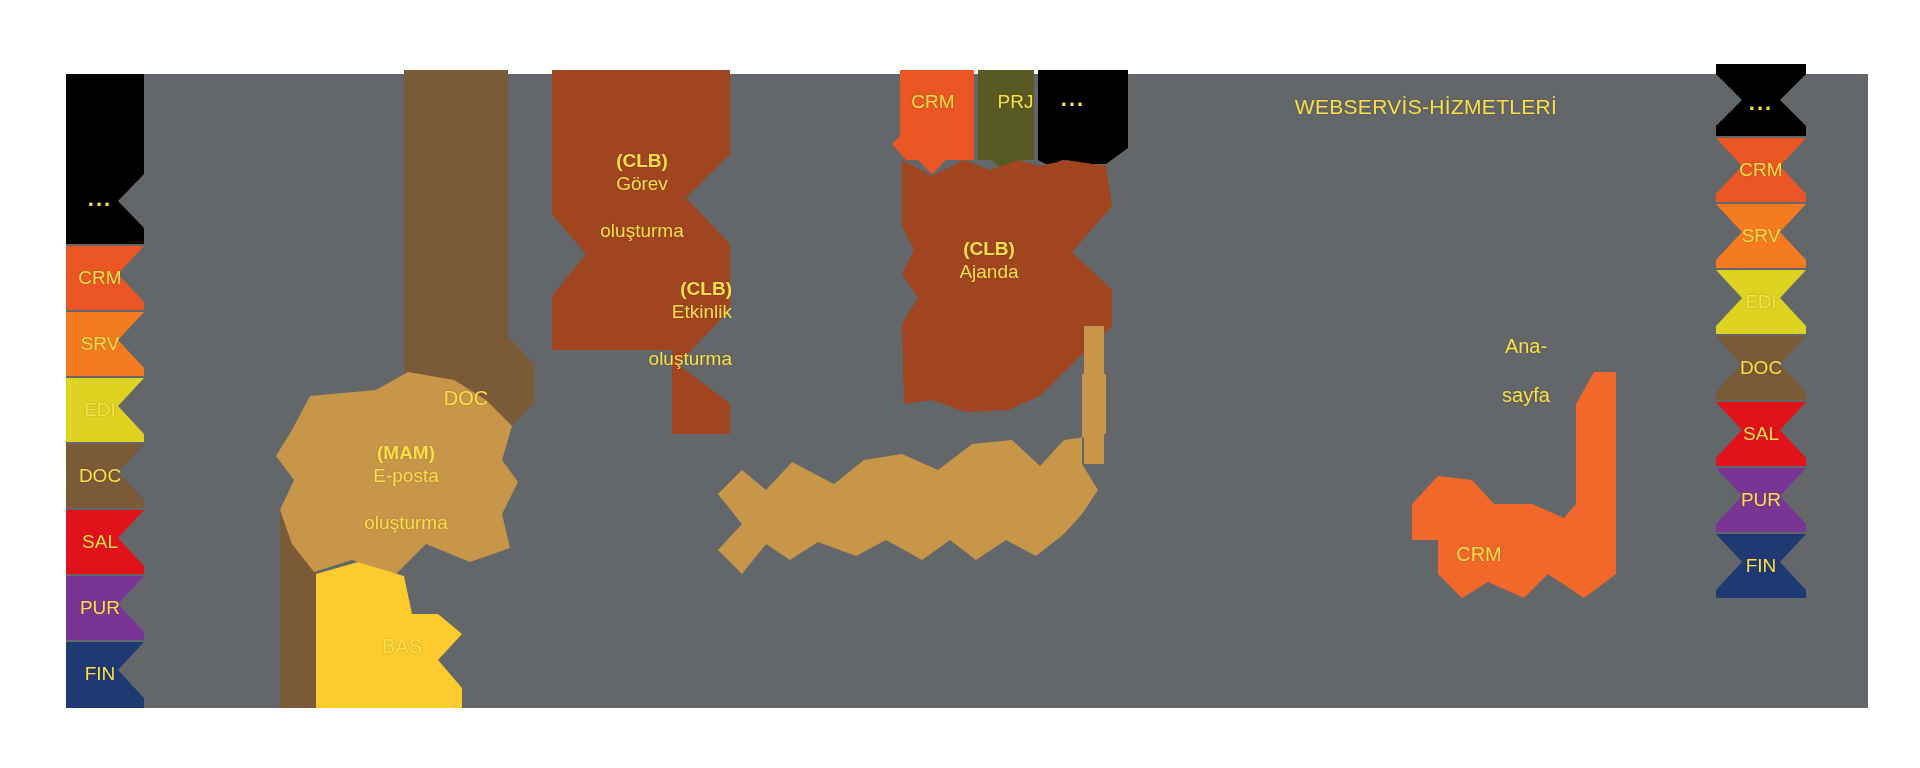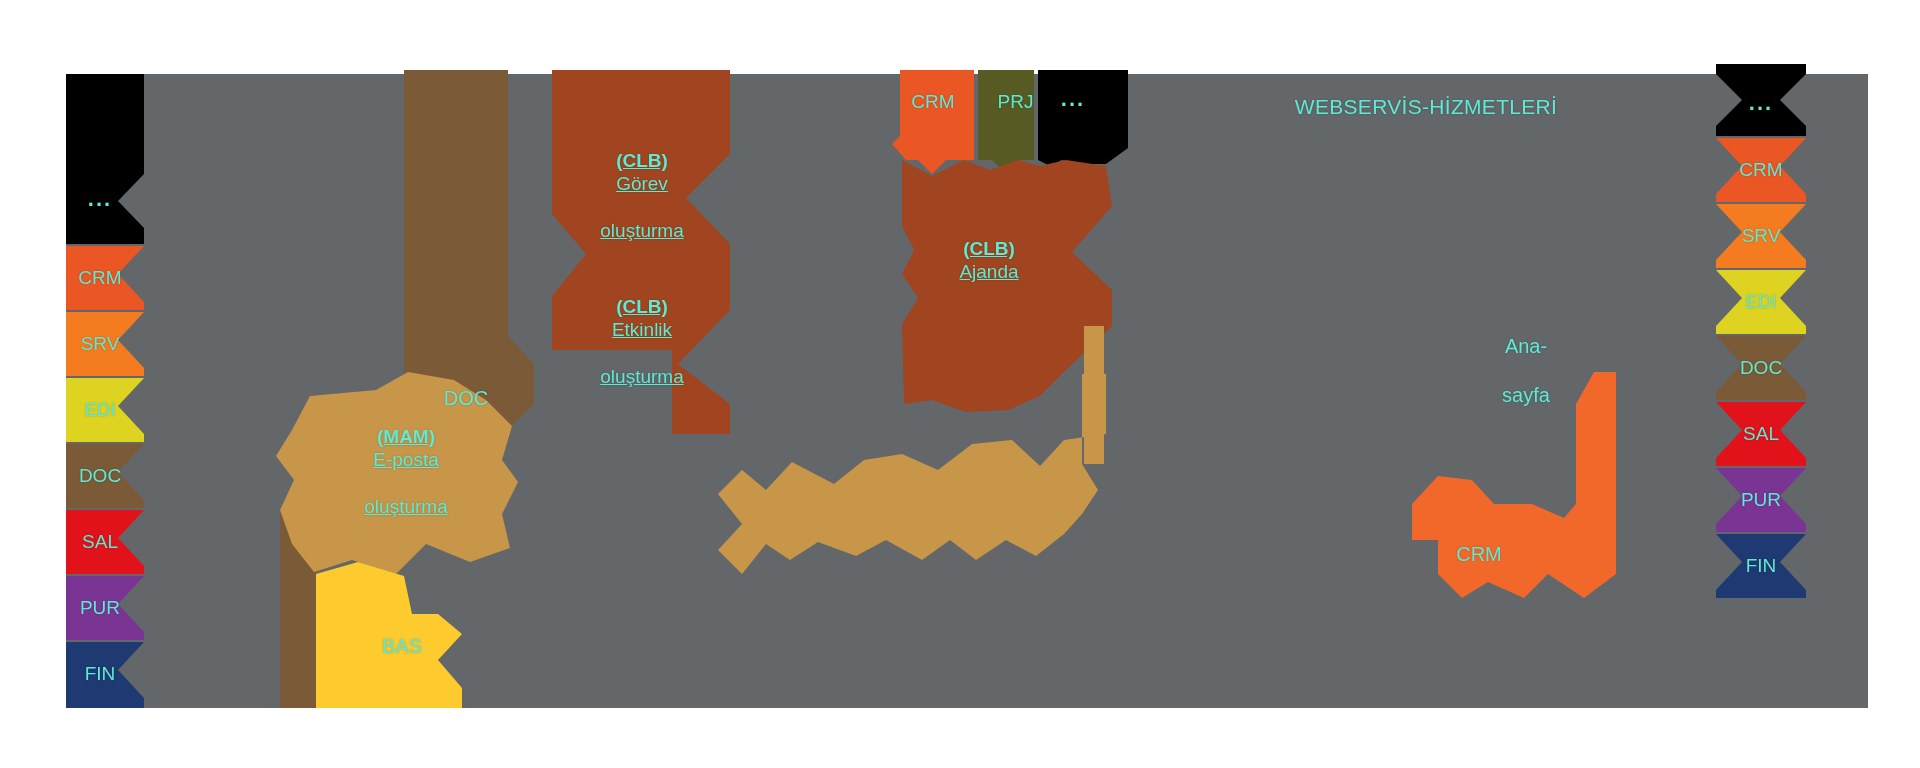--- a/index.html
+++ b/index.html
@@ -8,27 +8,27 @@
     font-family:"Liberation Sans","DejaVu Sans",sans-serif;
     overflow:hidden;
   }
   #stage{position:relative;width:1920px;height:768px;background:#ffffff;}
   #canvas{
     position:absolute;left:66px;top:74px;width:1802px;height:634px;
     background:#63676a;
   }
   svg.layer{position:absolute;left:0;top:0;width:1802px;height:634px;overflow:visible;}
   .lbl{
-    position:absolute;color:#5eead4;text-align:center;
+    position:absolute;color:#fde047;text-align:center;
     line-height:1.22;white-space:pre-line;pointer-events:none;
     text-shadow:0 0 2px rgba(0,0,0,.25);
   }
   .tag-lbl{font-size:19px;}
   .dots{font-size:22px;letter-spacing:2px;font-weight:700;}
-  .shape-lbl{font-size:19px;text-decoration:underline;}
+  .shape-lbl{font-size:19px;}
   .head-lbl{font-size:21px;letter-spacing:.3px;}
   .plain-lbl{font-size:20px;text-align:center;}
 </style>
 </head>
 <body>
 
 <div id="stage">
 
   <div id="canvas">
 
@@ -124,32 +124,32 @@
     <div class="lbl dots" style="left:972px;top:12px;width:70px;">...</div>
 
     <div class="lbl head-lbl" style="left:1200px;top:20px;width:320px;">WEBSERVİS-HİZMETLERİ</div>
 
     <div class="lbl shape-lbl" style="left:486px;top:52px;width:180px;">
       <strong style="font-weight:700;">(CLB)</strong>
       <span>Görev</span><br>
       <span>oluşturma</span>
     </div>
 
-    <div class="lbl shape-lbl" style="left:486px;top:198px;width:180px;">
+    <div class="lbl shape-lbl" style="left:486px;top:180px;width:180px;text-align:right;">
       <strong style="font-weight:700;">(CLB)</strong>
       <span>Etkinlik</span><br>
       <span>oluşturma</span>
     </div>
 
     <div class="lbl shape-lbl" style="left:828px;top:140px;width:190px;">
       <strong style="font-weight:700;">(CLB)</strong>
       <span>Ajanda</span>
     </div>
 
-    <div class="lbl shape-lbl" style="left:240px;top:328px;width:200px;">
+    <div class="lbl shape-lbl" style="left:240px;top:344px;width:200px;">
       <strong style="font-weight:700;">(MAM)</strong>
       <span>E-posta</span><br>
       <span>oluşturma</span>
     </div>
 
 
     <div class="lbl plain-lbl" style="left:360px;top:312px;width:80px;">DOC</div>
 
     <div class="lbl plain-lbl" style="left:296px;top:560px;width:80px;">BAS</div>
 

